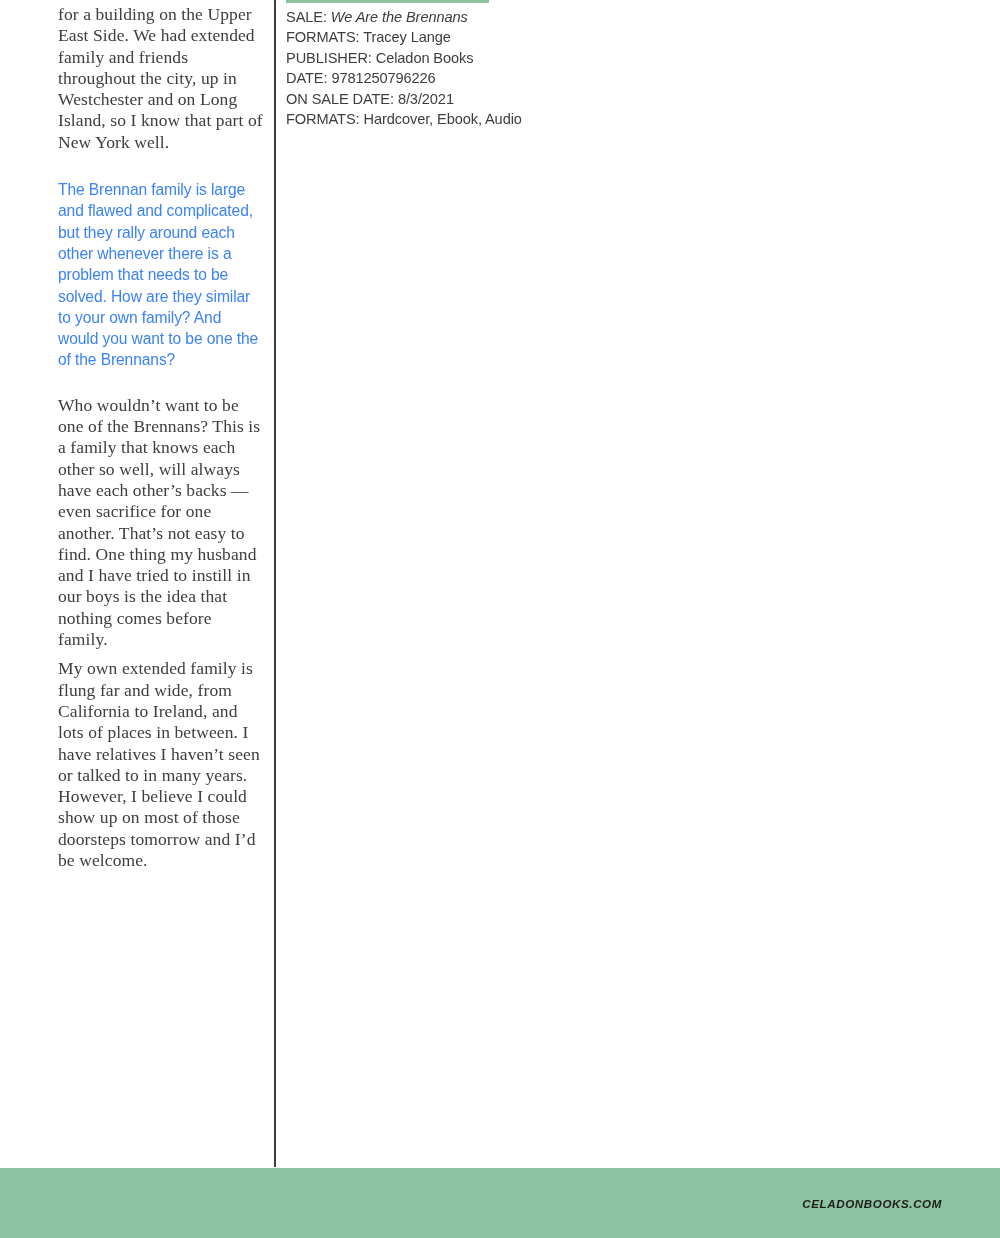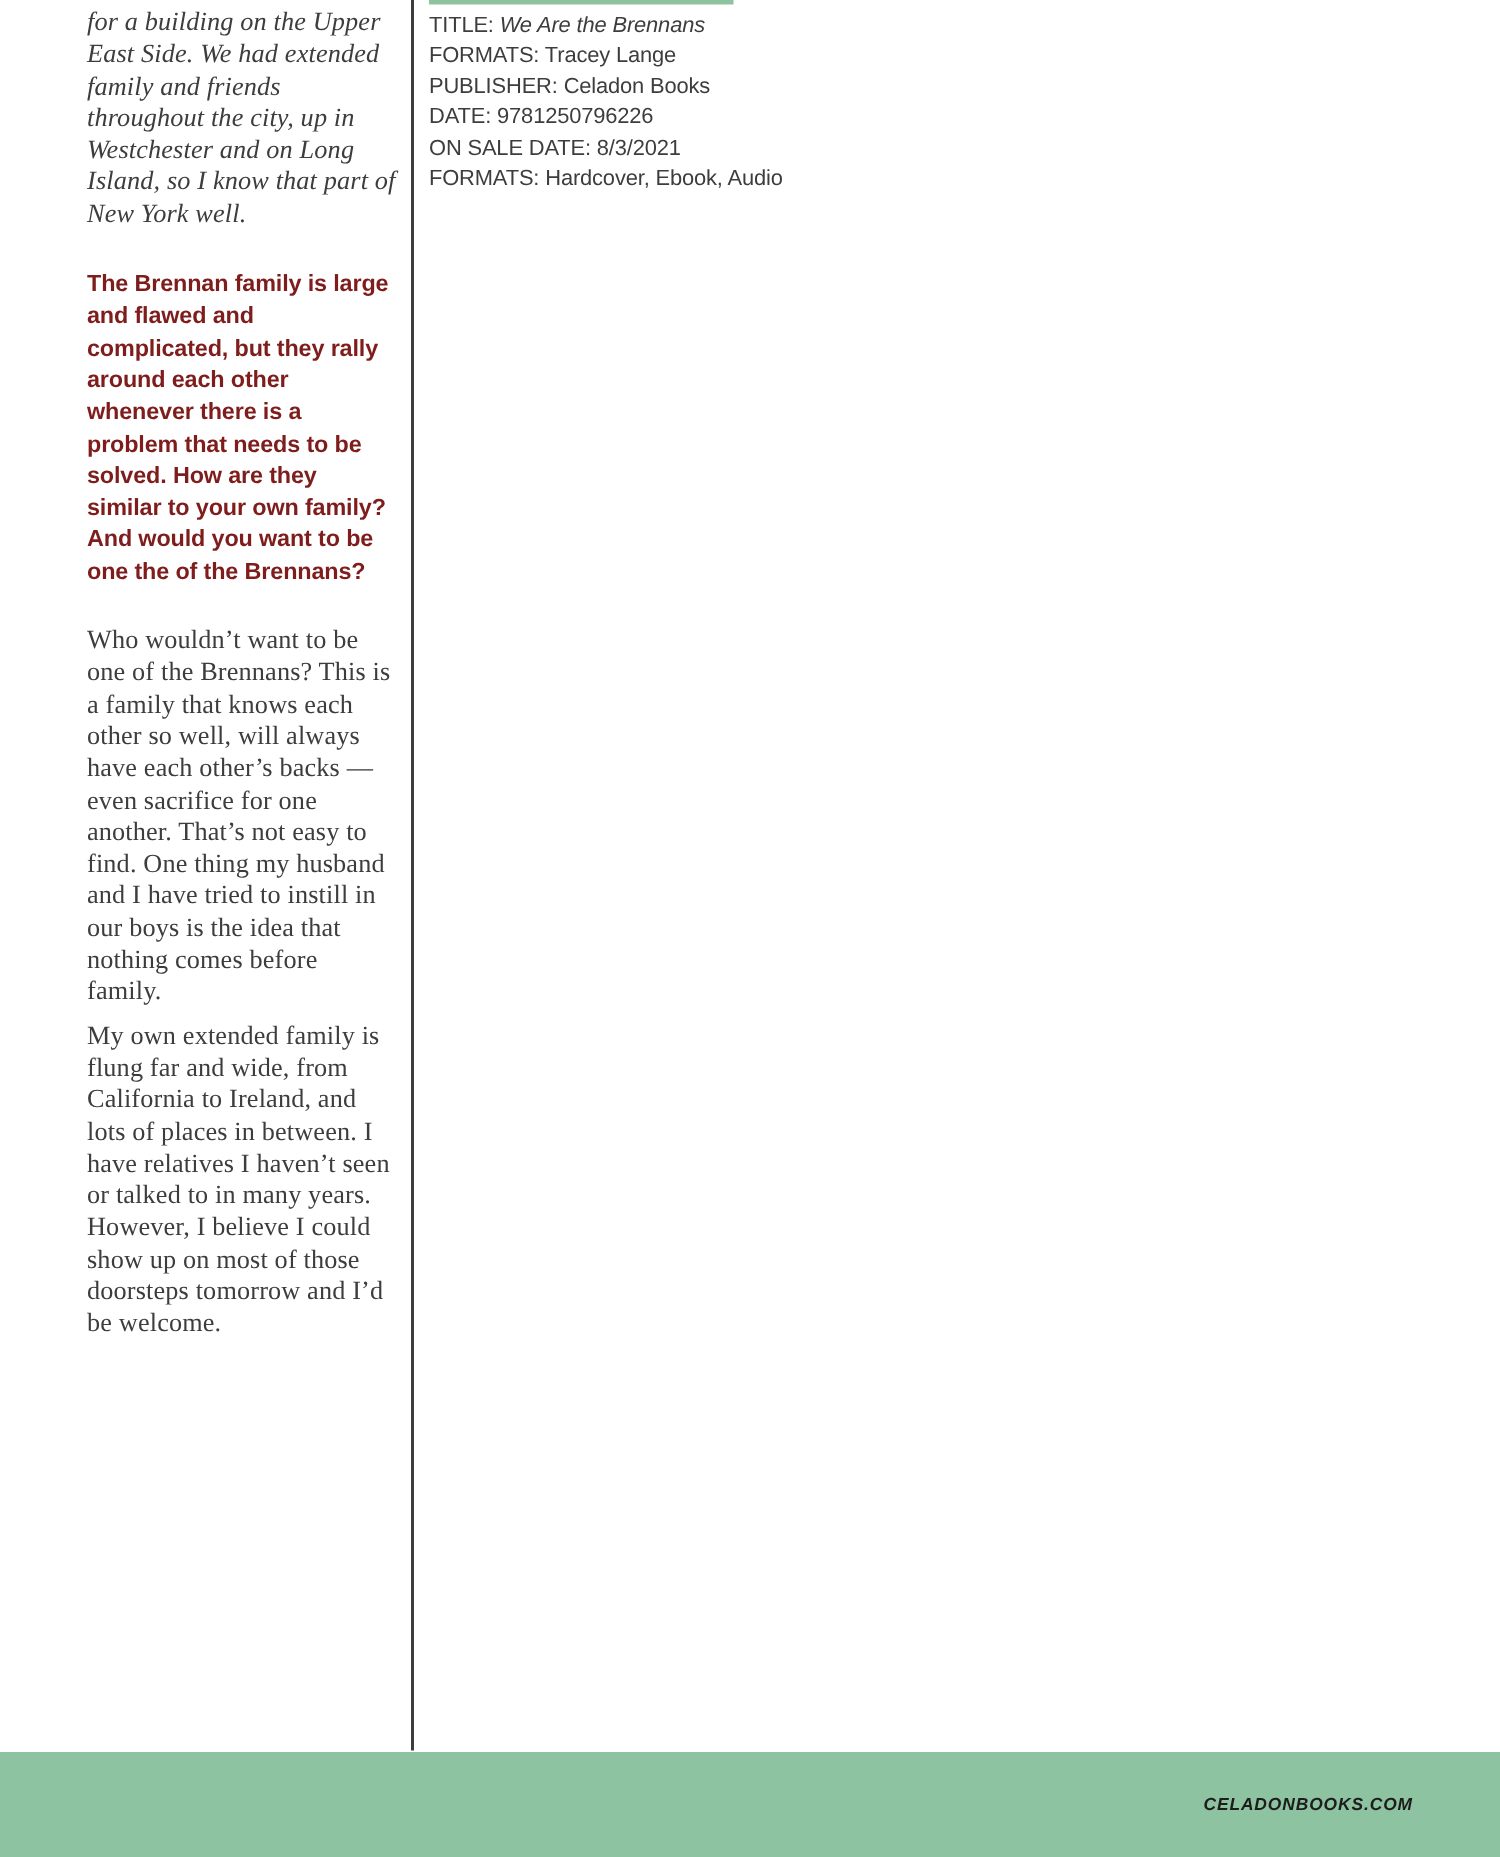--- a/index.html
+++ b/index.html
@@ -35,29 +35,29 @@
     font-family: "Liberation Serif", serif;
     font-size: 17.5px;
     line-height: 21.3px;
     color: #3d3d3d;
     margin: 0 0 24px 0;
     letter-spacing: 0.1px;
   }
 
   .para.question {
     font-family: "Liberation Sans", sans-serif;
-    font-weight: bold;
+    font-weight: normal;
     font-size: 15.6px;
     line-height: 21.3px;
-    color: #7f1d1d;
+    color: #3b82f6;
     letter-spacing: -0.1px;
   }
 
   
-  .para.p1 { margin-bottom: 26px; font-style: italic; }
+  .para.p1 { margin-bottom: 26px; }
   .para.p2 { margin-bottom: 25px; }
   .para.p3 { margin-bottom: 24px; }
   .para.p4 { margin-bottom: 8px; }
 
   
   .divider {
     position: absolute;
     left: 274px;
     top: 0;
     width: 2px;
@@ -143,21 +143,21 @@
     <p class="para p4">Who wouldn’t want to be one of the Brennans? This is a family that knows each other so well, will always have each other’s backs — even sacrifice for one another. That’s not easy to find. One thing my husband and I have tried to instill in our boys is the idea that nothing comes before family.</p>
     <p class="para p5">My own extended family is flung far and wide, from California to Ireland, and lots of places in between. I have relatives I haven’t seen or talked to in many years. However, I believe I could show up on most of those doorsteps tomorrow and I’d be welcome.</p>
   </div>
 
   <div class="divider"></div>
 
   <div class="meta-col">
     <div class="meta-rule"></div>
     <ul class="meta-list">
       <li class="meta-item">
-        <span class="meta-label">TITLE:</span>
+        <span class="meta-label">SALE:</span>
         <span class="meta-value italic">We Are the Brennans</span>
       </li>
       <li class="meta-item">
         <span class="meta-label">FORMATS:</span>
         <span class="meta-value">Tracey Lange</span>
       </li>
       <li class="meta-item">
         <span class="meta-label">PUBLISHER:</span>
         <span class="meta-value">Celadon Books</span>
       </li>

